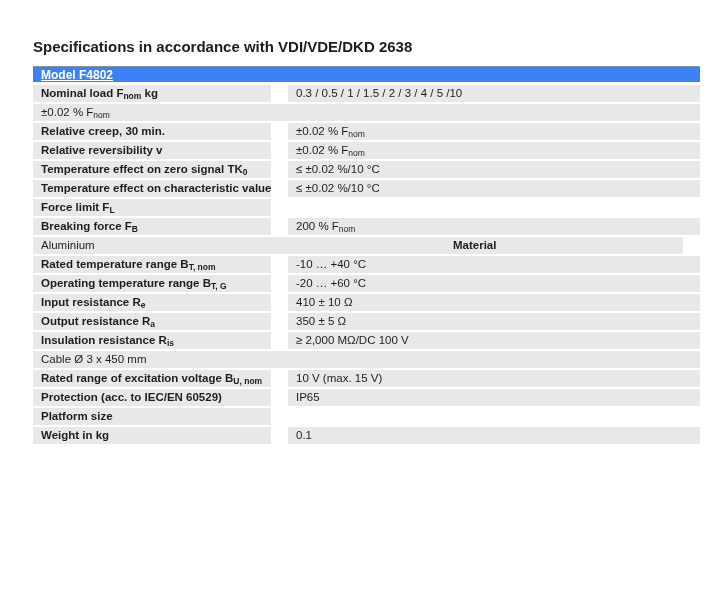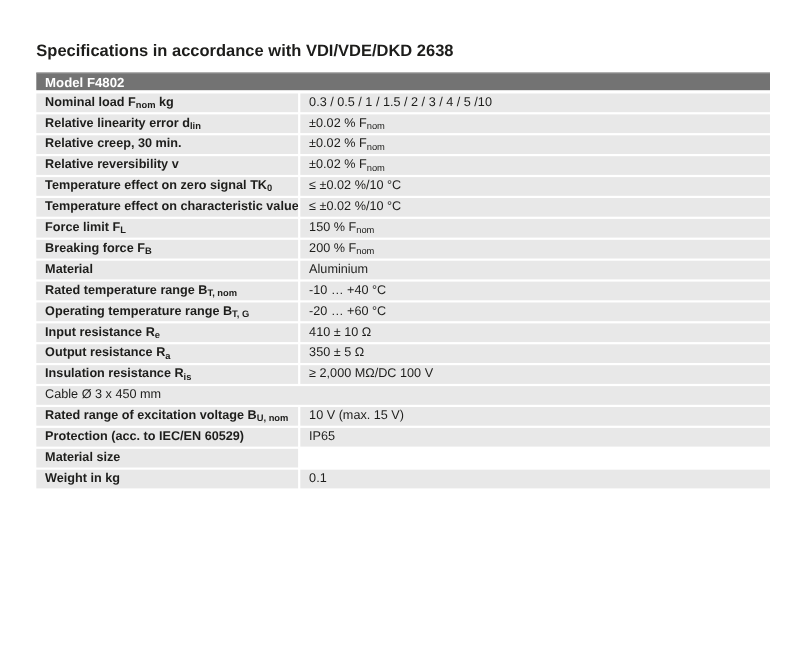--- a/index.html
+++ b/index.html
@@ -26,50 +26,51 @@
     white-space: nowrap;
     text-align: right;
   }
   .spec-table {
     position: absolute;
     left: 33px;
     top: 66px;
     width: 667px;
   }
   .table-header {
-    background: #737373;
+    background: #3b82f6;
     border-top: 1px solid #8f8f8f;
     color: #ffffff;
     font-weight: bold;
     font-size: 12px;
     height: 16px;
     line-height: 16px;
     padding-left: 8px;
     box-sizing: border-box;
     margin-bottom: 3px;
+    text-decoration: underline;
   }
   .row {
     display: flex;
     margin-bottom: 2px;
   }
   .cell {
     background: #e8e8e8;
     height: 17px;
     line-height: 17px;
     font-size: 11.5px;
     color: #1d1d1b;
     padding-left: 8px;
     box-sizing: border-box;
     white-space: nowrap;
     overflow: hidden;
   }
   .param {
     flex: none;
     width: 238px;
-    margin-right: 2px;
+    margin-right: 17px;
     font-weight: bold;
   }
   .value {
     flex: 1;
   }
   .cell sub {
     font-size: 8.5px;
     line-height: 0;
     position: relative;
     top: 2px;
@@ -83,21 +84,20 @@
   <h1 class="title">Specifications in accordance with VDI/VDE/DKD 2638</h1>
   <div class="spec-table">
     <div class="table-header">Model F4802</div>
     <div class="table-body">
   <div class="row">
     <div class="cell param">Nominal load F<sub>nom</sub> kg</div>
     <div class="cell value">0.3 / 0.5 / 1 / 1.5 / 2 / 3 / 4 / 5 /10</div>
   </div>
 
   <div class="row">
-    <div class="cell param">Relative linearity error d<sub>lin</sub></div>
     <div class="cell value">±0.02 % F<sub>nom</sub></div>
   </div>
 
   <div class="row">
     <div class="cell param">Relative creep, 30 min.</div>
     <div class="cell value">±0.02 % F<sub>nom</sub></div>
   </div>
 
   <div class="row">
     <div class="cell param">Relative reversibility v</div>
@@ -110,31 +110,30 @@
     <div class="cell value">≤ ±0.02 %/10 °C</div>
   </div>
 
   <div class="row">
     <div class="cell param">Temperature effect on characteristic value TK</div>
     <div class="cell value">≤ ±0.02 %/10 °C</div>
   </div>
 
   <div class="row">
     <div class="cell param">Force limit F<sub>L</sub></div>
-    <div class="cell value">150 % F<sub>nom</sub></div>
   </div>
 
   <div class="row">
     <div class="cell param">Breaking force F<sub>B</sub></div>
     <div class="cell value">200 % F<sub>nom</sub></div>
   </div>
 
   <div class="row">
+    <div class="cell value">Aluminium</div>
     <div class="cell param">Material</div>
-    <div class="cell value">Aluminium</div>
   </div>
 
   <div class="row">
     <div class="cell param">Rated temperature range B<sub>T, nom</sub></div>
     <div class="cell value">-10 … +40 °C</div>
   </div>
 
   <div class="row">
     <div class="cell param">Operating temperature range B<sub>T, G</sub></div>
     <div class="cell value">-20 … +60 °C</div>
@@ -164,21 +163,21 @@
     <div class="cell param">Rated range of excitation voltage B<sub>U, nom</sub></div>
     <div class="cell value">10 V (max. 15 V)</div>
   </div>
 
   <div class="row">
     <div class="cell param">Protection (acc. to IEC/EN 60529)</div>
     <div class="cell value">IP65</div>
   </div>
 
   <div class="row">
-    <div class="cell param">Material size</div>
+    <div class="cell param">Platform size</div>
   </div>
 
   <div class="row">
     <div class="cell param">Weight in kg</div>
     <div class="cell value">0.1</div>
   </div>
 </div>
   </div>
 </div>
 

